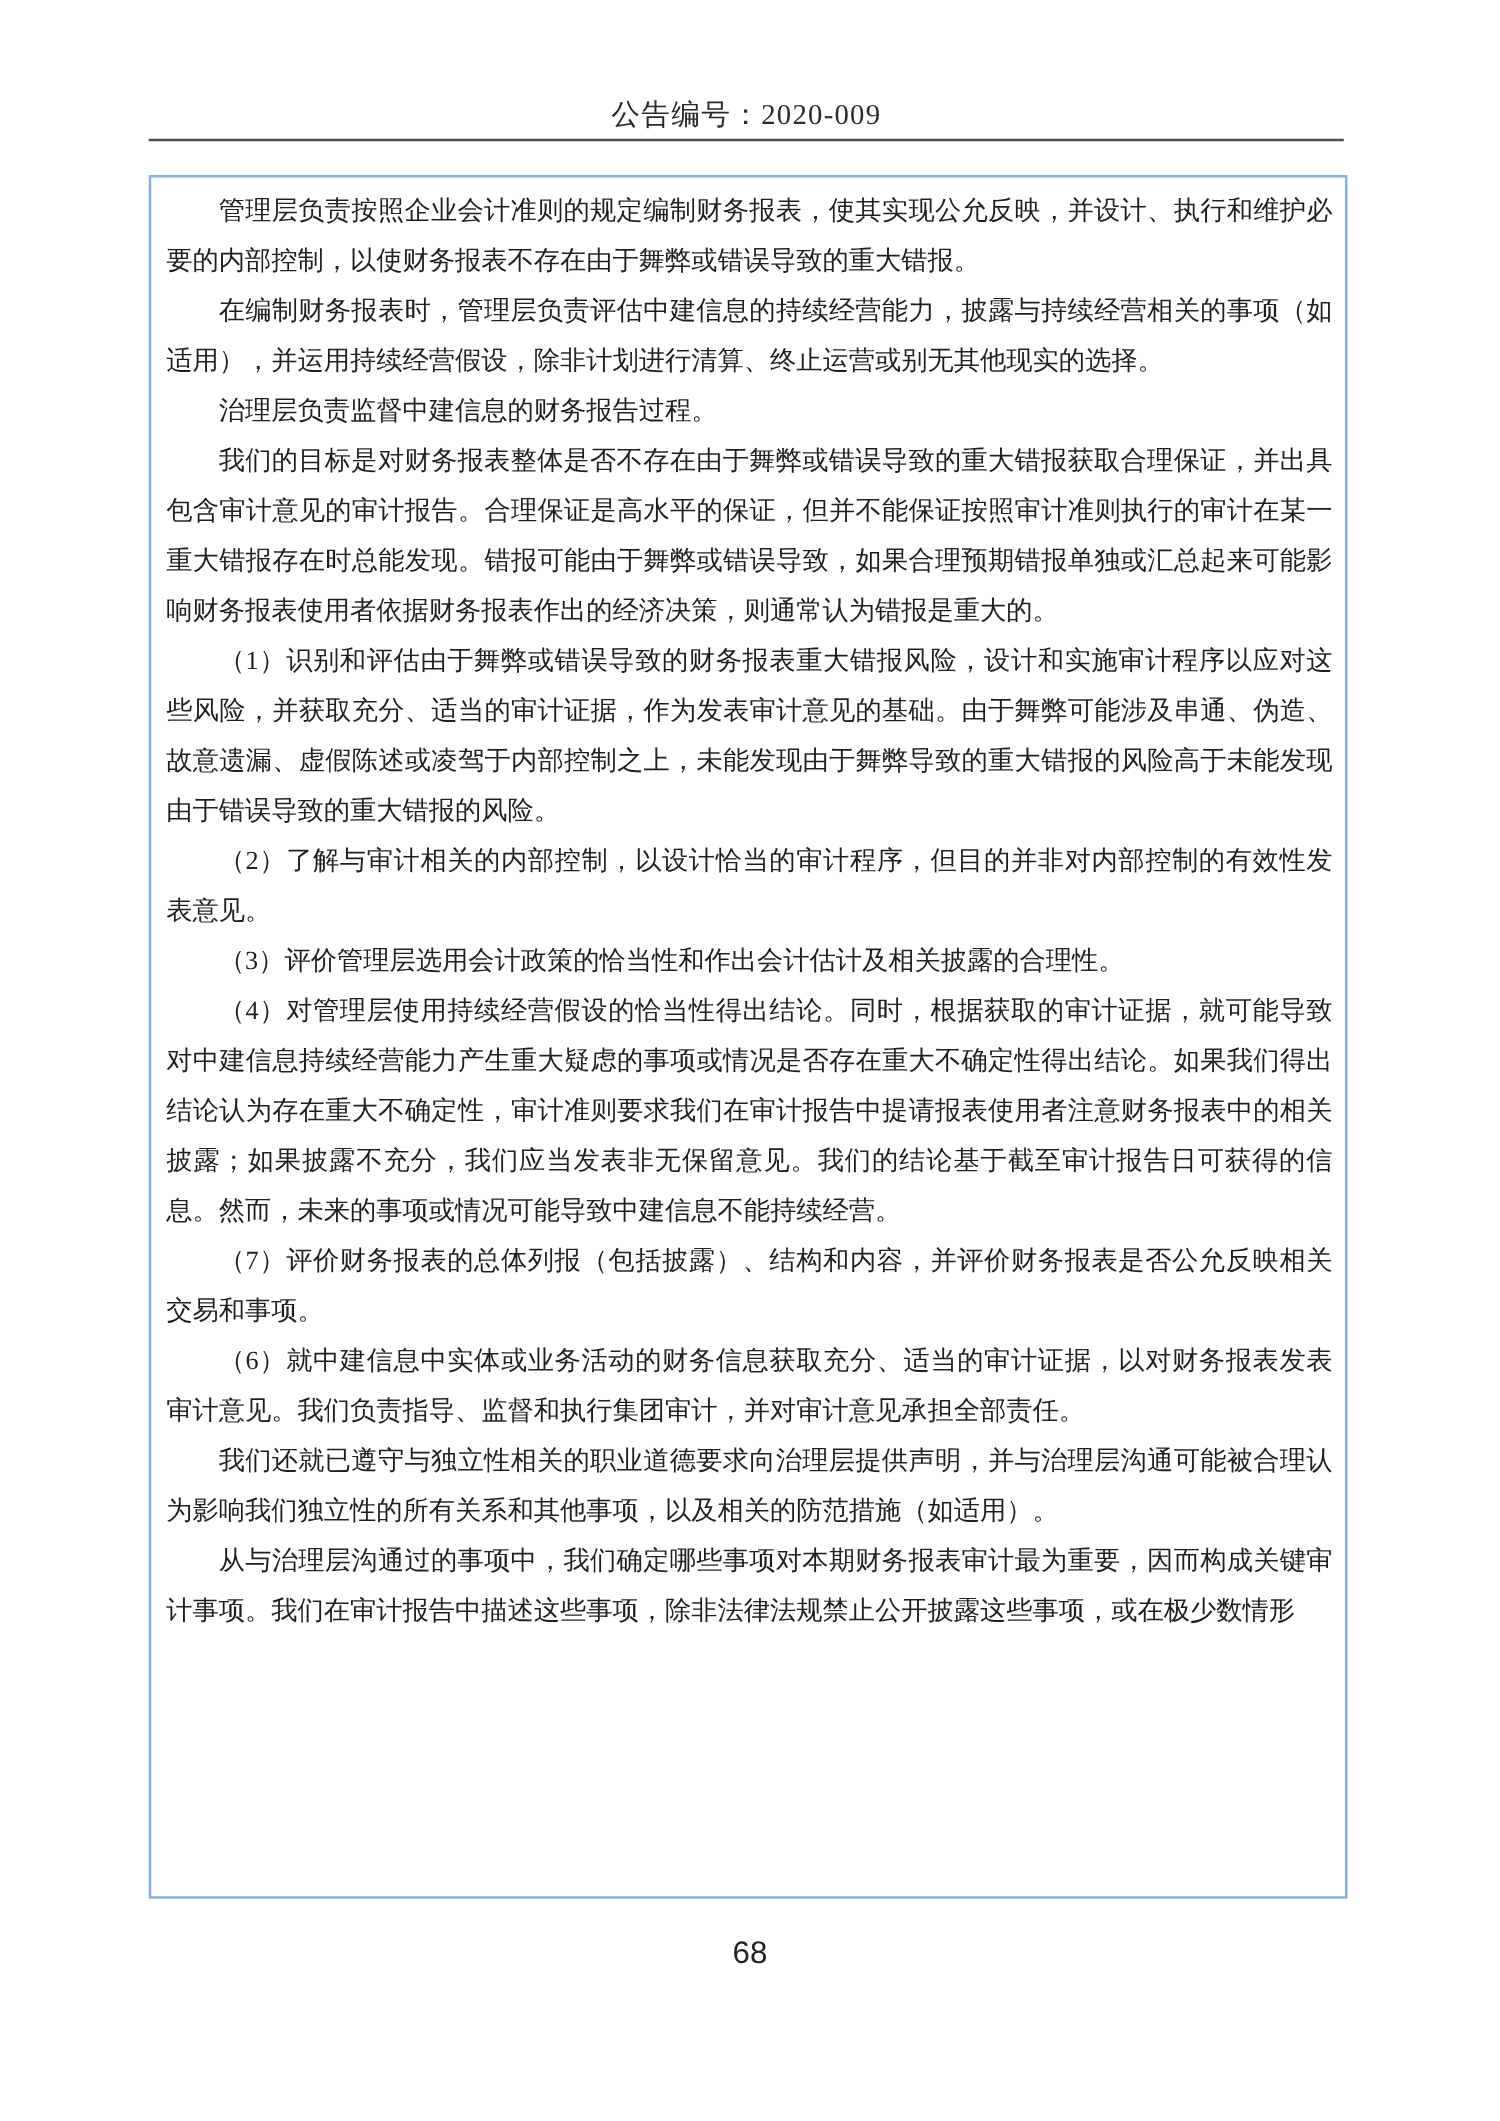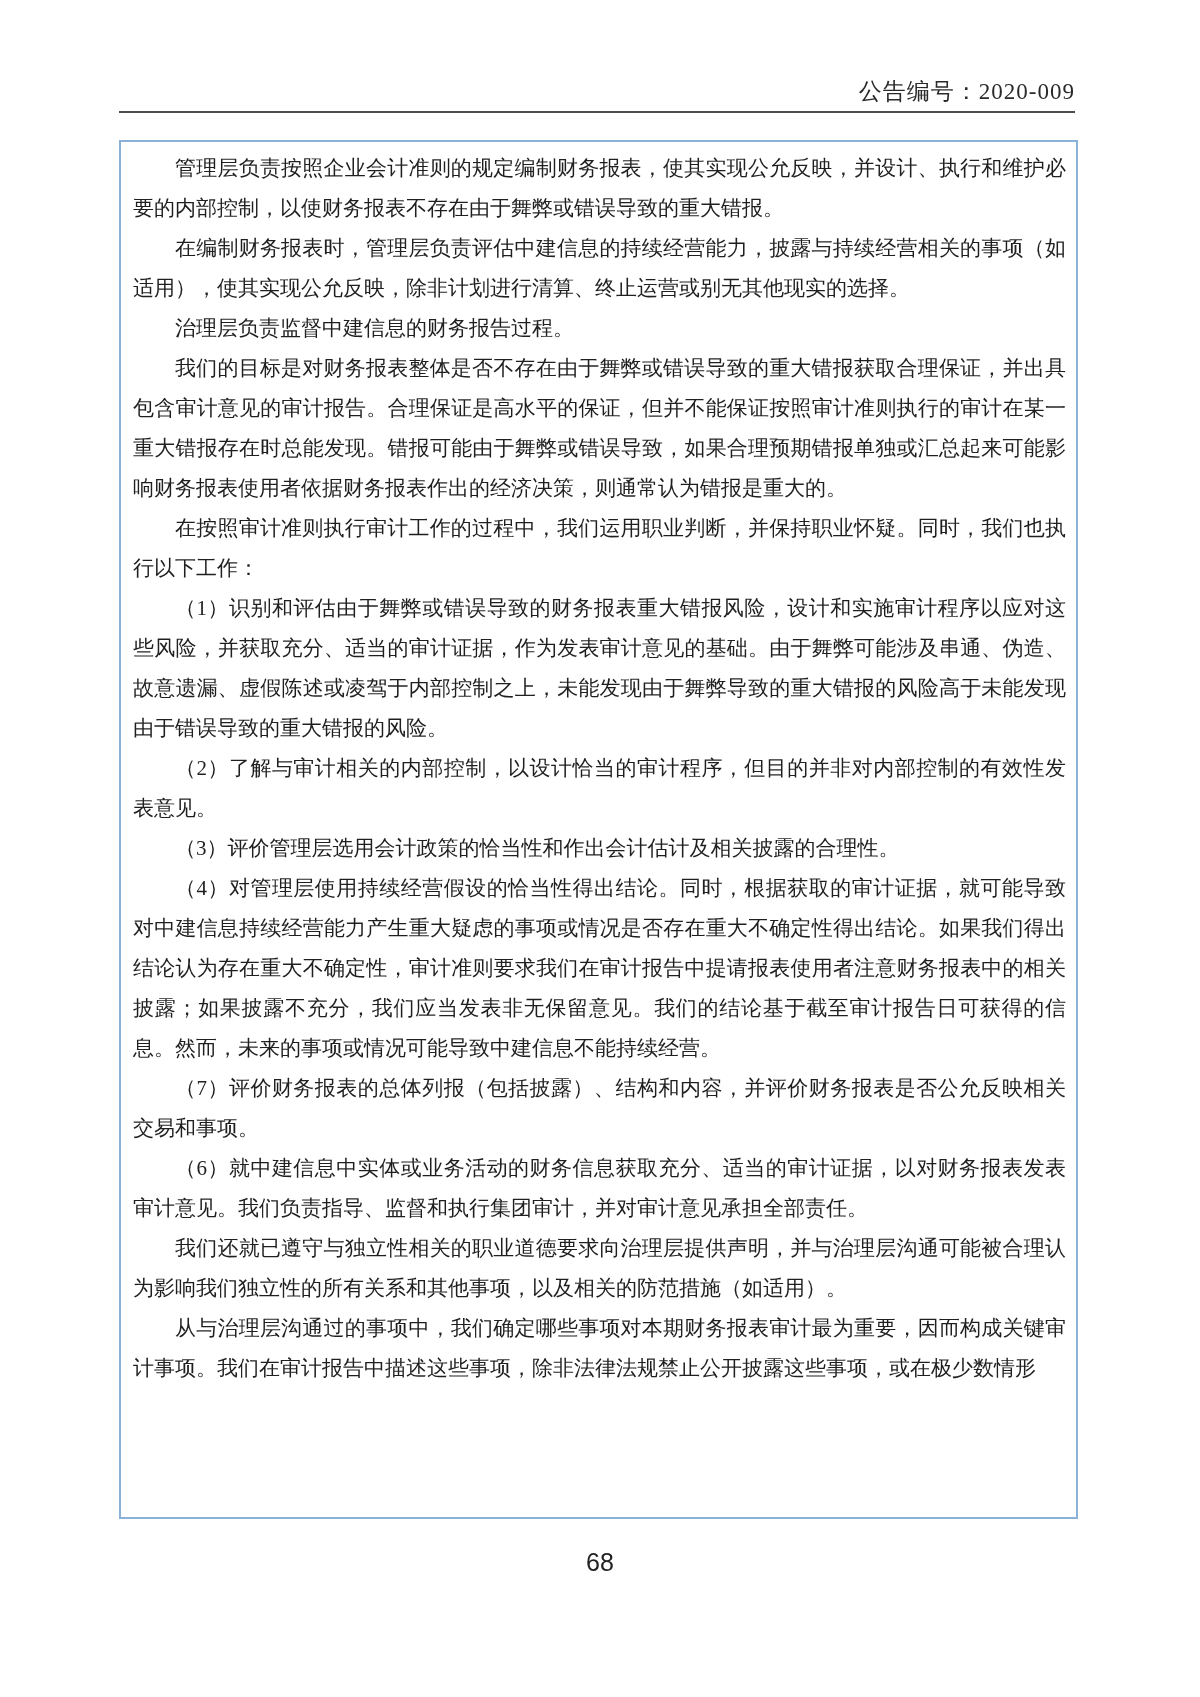--- a/index.html
+++ b/index.html
@@ -13,21 +13,21 @@
     height: 1697px;
     font-family: "Liberation Serif", "DejaVu Serif", serif;
     color: #1c1c1c;
     overflow: hidden;
   }
   .announcement-no {
     position: absolute;
     top: 76px;
     left: 119px;
     width: 956px;
-    text-align: right;
+    text-align: center;
     font-size: 23px;
     letter-spacing: 1px;
     color: #2a2a2a;
   }
   .header-rule {
     position: absolute;
     top: 111px;
     left: 119px;
     width: 956px;
     height: 0;
@@ -70,24 +70,23 @@
 </style>
 </head>
 <body>
 
 <div class="announcement-no">公告编号：2020-009</div>
 
 <div class="header-rule"></div>
 
 <div class="doc-box" id="doc-box">
     <p class="">管理层负责按照企业会计准则的规定编制财务报表，使其实现公允反映，并设计、执行和维护必要的内部控制，以使财务报表不存在由于舞弊或错误导致的重大错报。</p>
-    <p class="">在编制财务报表时，管理层负责评估中建信息的持续经营能力，披露与持续经营相关的事项（如适用），使其实现公允反映，除非计划进行清算、终止运营或别无其他现实的选择。</p>
+    <p class="">在编制财务报表时，管理层负责评估中建信息的持续经营能力，披露与持续经营相关的事项（如适用），并运用持续经营假设，除非计划进行清算、终止运营或别无其他现实的选择。</p>
     <p class="">治理层负责监督中建信息的财务报告过程。</p>
     <p class="">我们的目标是对财务报表整体是否不存在由于舞弊或错误导致的重大错报获取合理保证，并出具包含审计意见的审计报告。合理保证是高水平的保证，但并不能保证按照审计准则执行的审计在某一重大错报存在时总能发现。错报可能由于舞弊或错误导致，如果合理预期错报单独或汇总起来可能影响财务报表使用者依据财务报表作出的经济决策，则通常认为错报是重大的。</p>
-    <p class="">在按照审计准则执行审计工作的过程中，我们运用职业判断，并保持职业怀疑。同时，我们也执行以下工作：</p>
     <p class="">（1）识别和评估由于舞弊或错误导致的财务报表重大错报风险，设计和实施审计程序以应对这些风险，并获取充分、适当的审计证据，作为发表审计意见的基础。由于舞弊可能涉及串通、伪造、故意遗漏、虚假陈述或凌驾于内部控制之上，未能发现由于舞弊导致的重大错报的风险高于未能发现由于错误导致的重大错报的风险。</p>
     <p class="">（2）了解与审计相关的内部控制，以设计恰当的审计程序，但目的并非对内部控制的有效性发表意见。</p>
     <p class="">（3）评价管理层选用会计政策的恰当性和作出会计估计及相关披露的合理性。</p>
     <p class="">（4）对管理层使用持续经营假设的恰当性得出结论。同时，根据获取的审计证据，就可能导致对中建信息持续经营能力产生重大疑虑的事项或情况是否存在重大不确定性得出结论。如果我们得出结论认为存在重大不确定性，审计准则要求我们在审计报告中提请报表使用者注意财务报表中的相关披露；如果披露不充分，我们应当发表非无保留意见。我们的结论基于截至审计报告日可获得的信息。然而，未来的事项或情况可能导致中建信息不能持续经营。</p>
     <p class="">（7）评价财务报表的总体列报（包括披露）、结构和内容，并评价财务报表是否公允反映相关交易和事项。</p>
     <p class="">（6）就中建信息中实体或业务活动的财务信息获取充分、适当的审计证据，以对财务报表发表审计意见。我们负责指导、监督和执行集团审计，并对审计意见承担全部责任。</p>
     <p class="">我们还就已遵守与独立性相关的职业道德要求向治理层提供声明，并与治理层沟通可能被合理认为影响我们独立性的所有关系和其他事项，以及相关的防范措施（如适用）。</p>
     <p class="">从与治理层沟通过的事项中，我们确定哪些事项对本期财务报表审计最为重要，因而构成关键审计事项。我们在审计报告中描述这些事项，除非法律法规禁止公开披露这些事项，或在极少数情形</p>
   </div>
 

